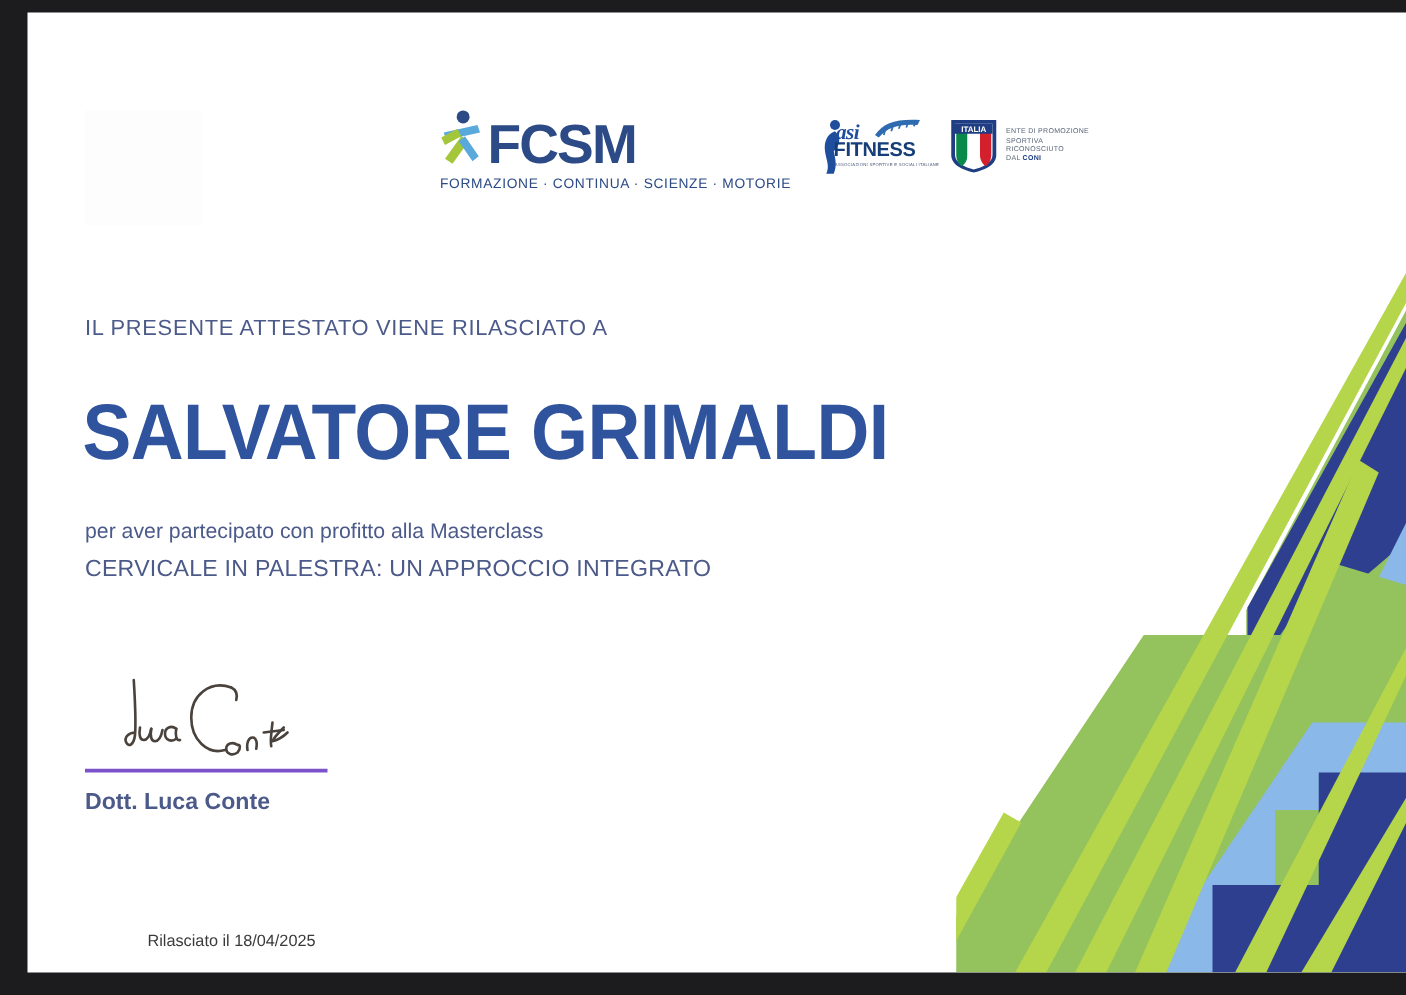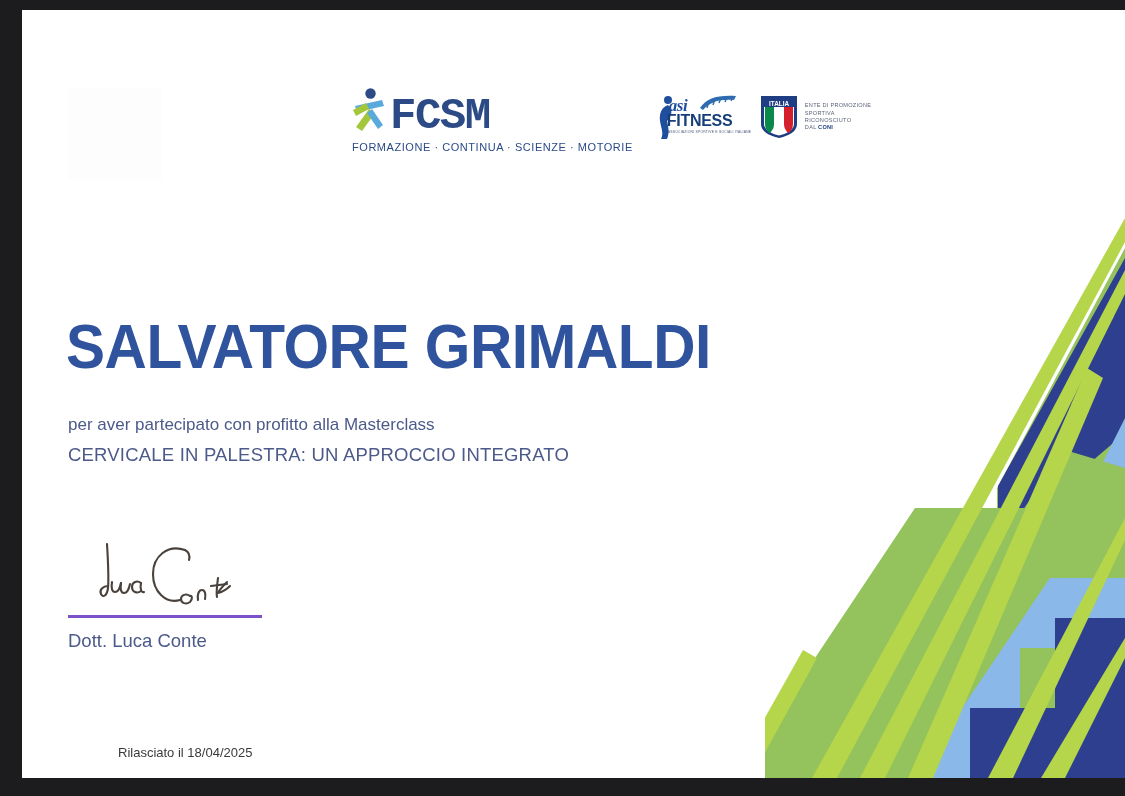--- a/index.html
+++ b/index.html
@@ -59,21 +59,21 @@
     flex-direction: column;
     align-items: flex-start;
   }
   .fcsm-top {
     display: flex;
     align-items: center;
     gap: 4px;
   }
   .fcsm-mark { display: block; }
   .fcsm-word {
-    font-family: Liberation Mono, monospace;
+    font-family: Liberation Sans, sans-serif;
     font-weight: bold;
     font-size: 44px;
     letter-spacing: -1.5px;
     color: #2b4a86;
     line-height: 44px;
     margin-top: 12px;
   }
   .fcsm-tagline {
     margin-top: 3px;
     font-size: 11px;
@@ -198,20 +198,21 @@
     height: 3px;
     background: #7b52c9;
   }
   .signer-name {
     position: absolute;
     left: 0;
     top: 92px;
     font-size: 18.5px;
     color: #4c5a8a;
     white-space: nowrap;
+    font-weight: bold;
   }
 
   
   .issued-date {
     position: absolute;
     left: 96px;
     top: 735px;
     font-size: 13px;
     color: #3a3a3a;
     white-space: nowrap;
@@ -285,20 +286,21 @@
         <div class="coni-text">
           <div>ENTE DI PROMOZIONE</div>
           <div>SPORTIVA</div>
           <div>RICONOSCIUTO</div>
           <div><span>DAL </span><b>CONI</b></div>
         </div>
       </div>
 
     </div>
 
+    <div class="intro-line">IL PRESENTE ATTESTATO VIENE RILASCIATO A</div>
 
     <div class="recipient-name">SALVATORE GRIMALDI</div>
 
     <div class="course-prefix">per aver partecipato con profitto alla Masterclass</div>
 
     <div class="course-title">CERVICALE IN PALESTRA: UN APPROCCIO INTEGRATO</div>
 
     <div class="signature-block">
       <svg class="signature-mark" width="170" height="78" viewBox="0 0 170 78">
         <g fill="none" stroke="#4a423c" stroke-width="2.1" stroke-linecap="round" stroke-linejoin="round">

